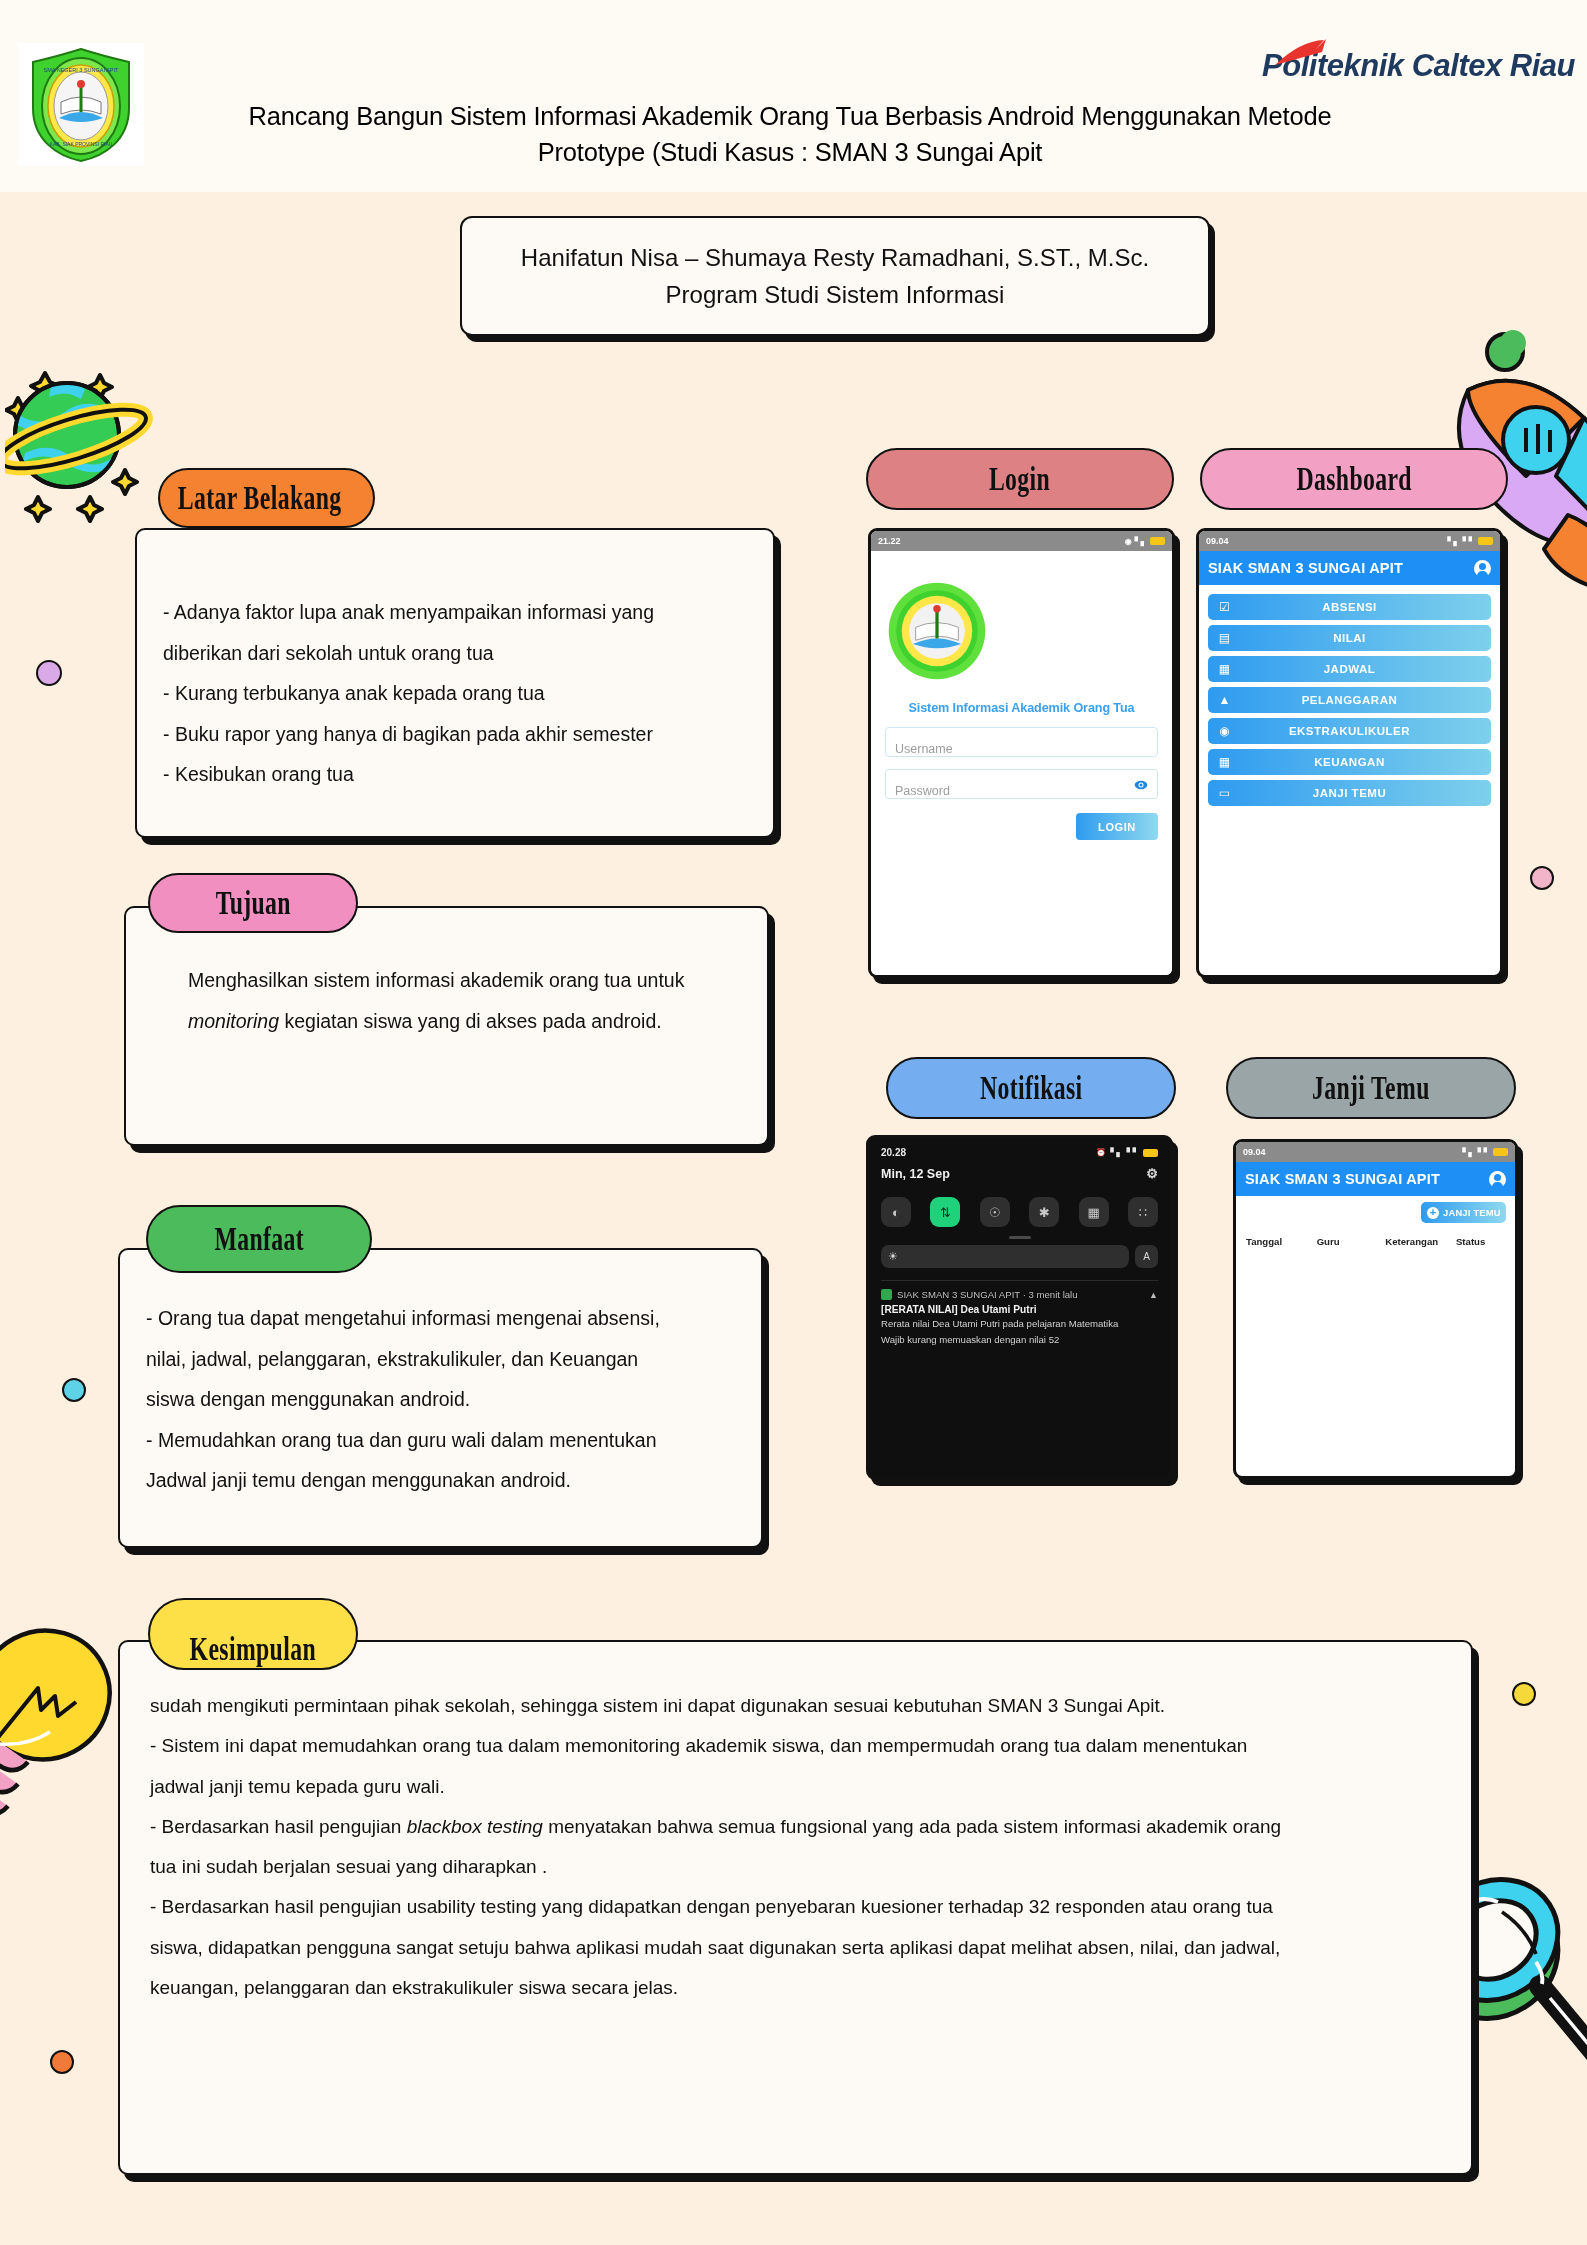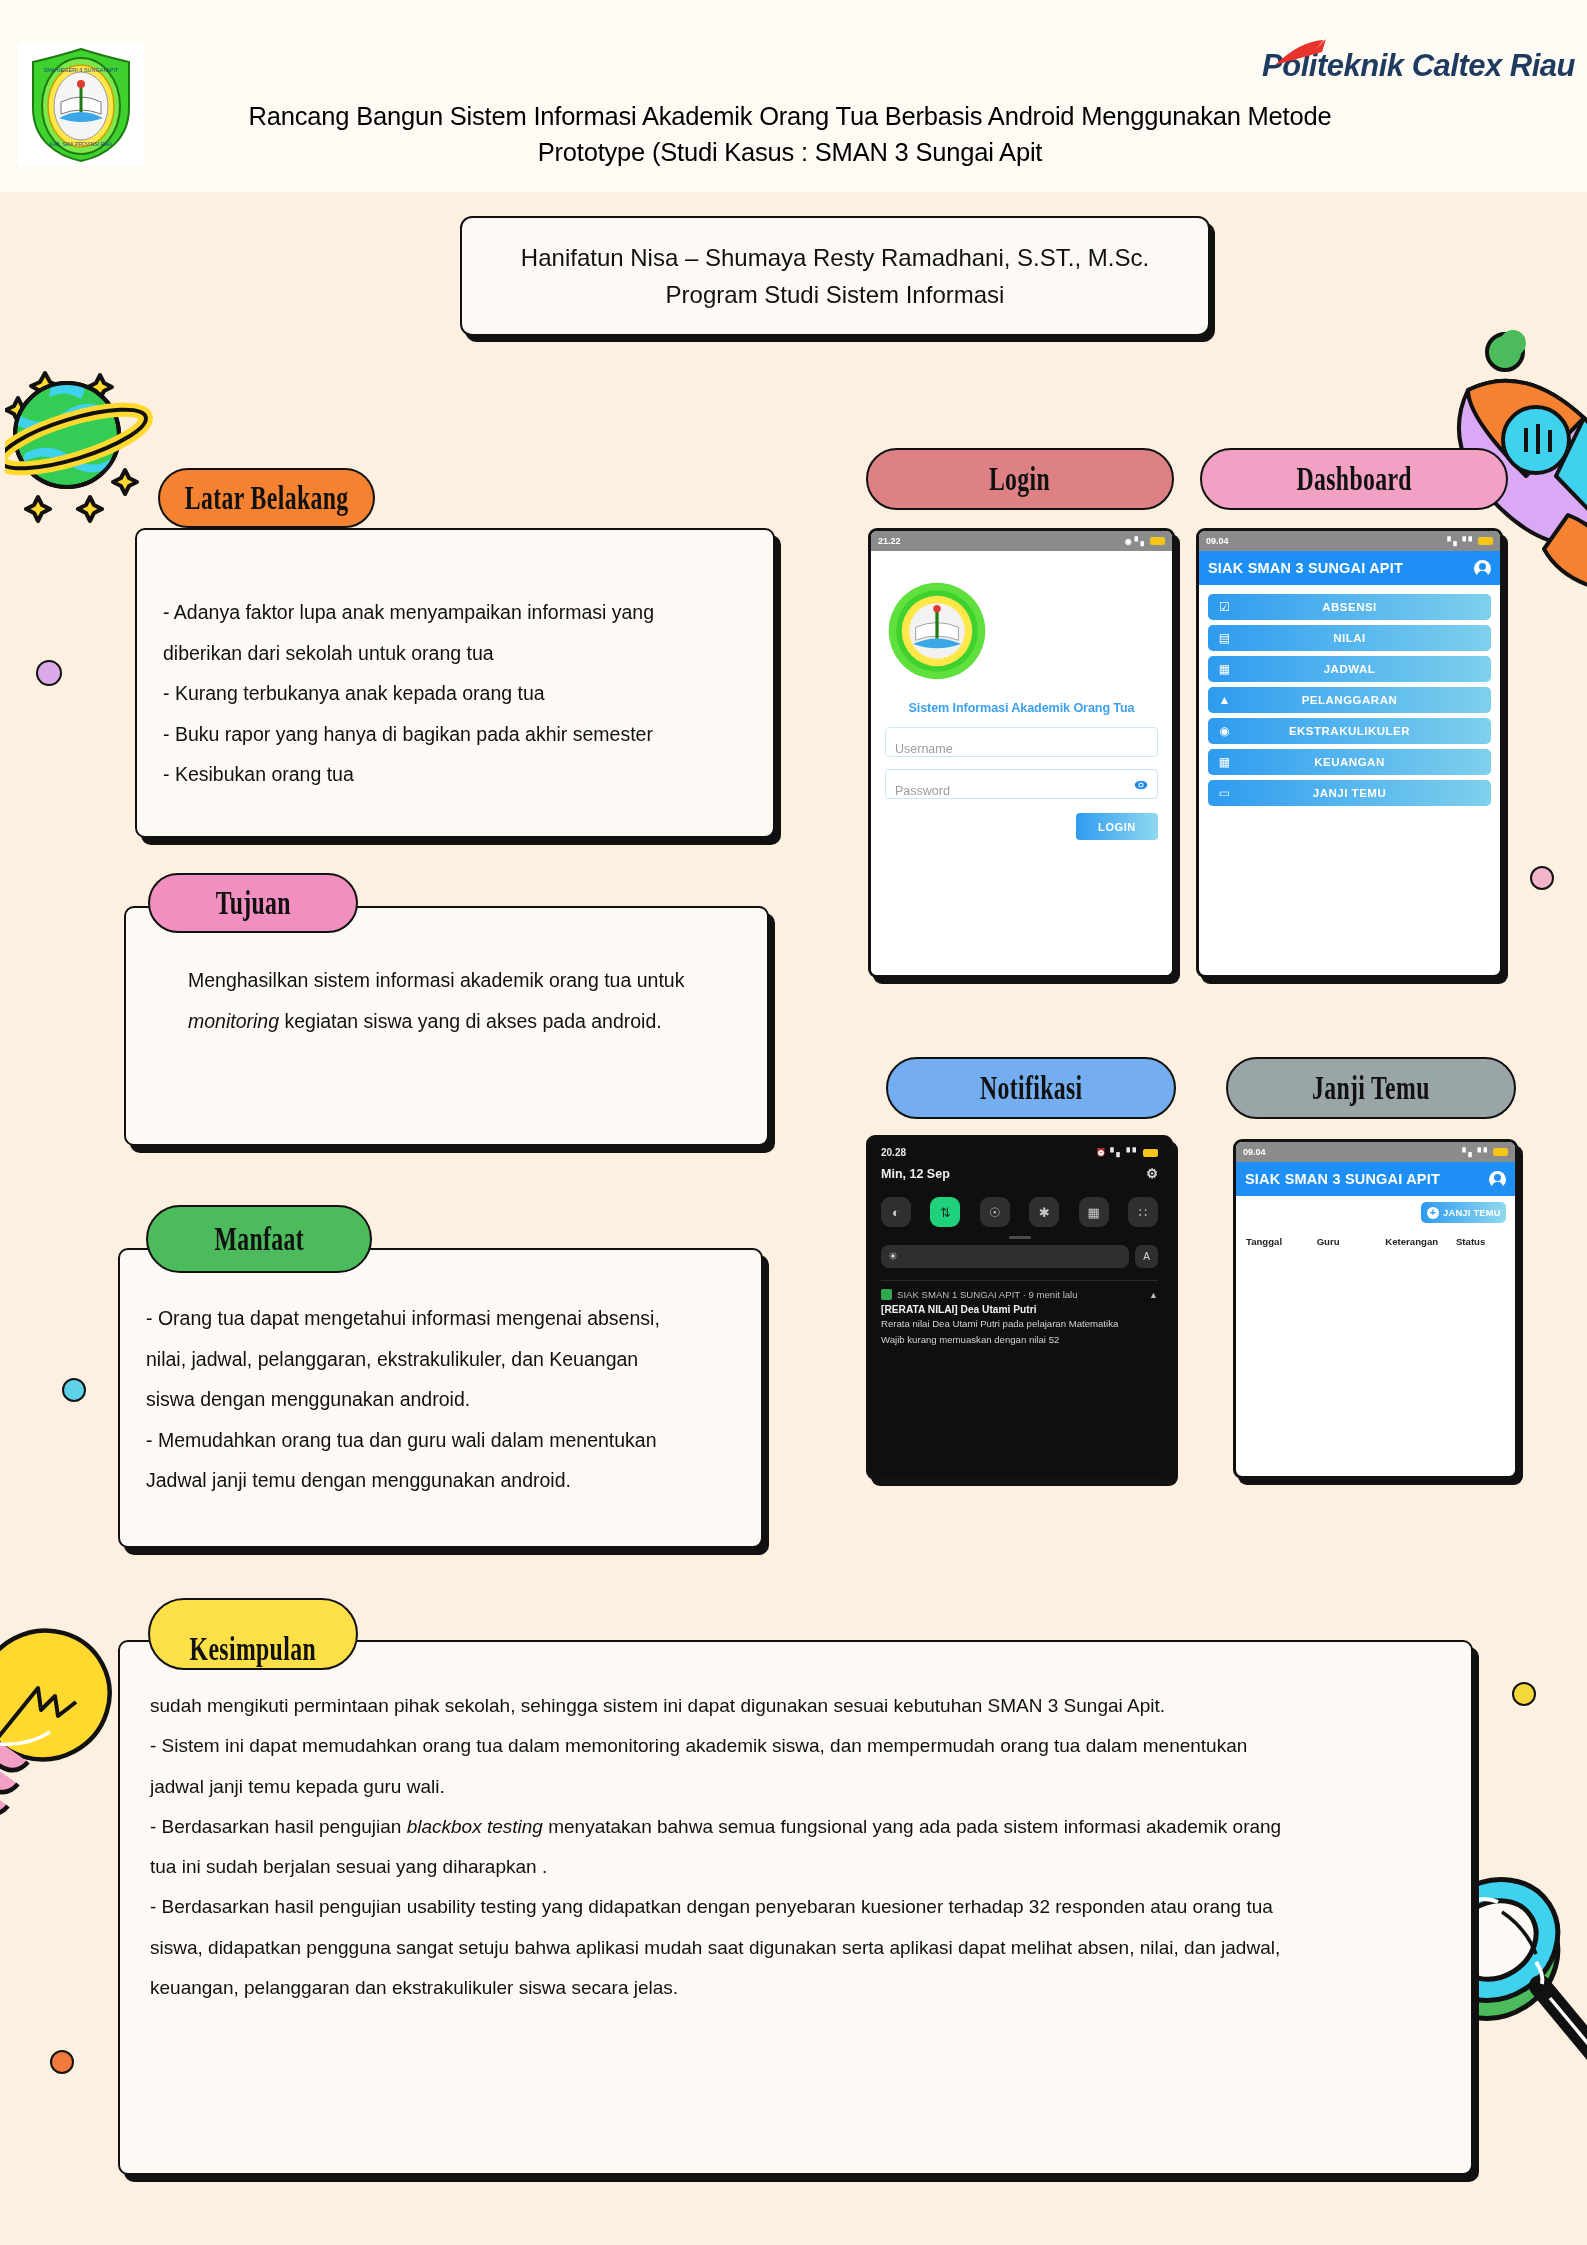--- a/index.html
+++ b/index.html
@@ -353,21 +353,21 @@
   <div class="title-block">
     <div class="title-line">Rancang Bangun Sistem Informasi Akademik Orang Tua Berbasis Android Menggunakan Metode</div>
     <div class="title-line">Prototype (Studi Kasus : SMAN 3 Sungai Apit</div>
   </div>
 
   <div class="author-box">
     <div class="author-line">Hanifatun Nisa – Shumaya Resty Ramadhani, S.ST., M.Sc.</div>
     <div class="author-line">Program Studi Sistem Informasi</div>
   </div>
 
-  <div class="pill" style="left:158px;top:468px;width:217px;height:60px;background:#f58231;">
+  <div class="pill" style="left:158px;top:468px;width:217px;height:60px;background:#f58231;justify-content:flex-end;">
     <span class="pill-label">Latar Belakang</span>
   </div>
   <div class="card" style="left:135px;top:528px;width:640px;height:310px;">
     <div class="card-body top-pad">
       <p>- Adanya faktor lupa anak menyampaikan informasi yang</p>
       <p>diberikan dari sekolah untuk orang tua</p>
       <p>- Kurang terbukanya anak kepada orang tua</p>
       <p>- Buku rapor yang hanya di bagikan pada akhir semester</p>
       <p>- Kesibukan orang tua</p>
     </div>
@@ -526,21 +526,21 @@
     </div>
     <div class="grabber"></div>
     <div class="bright-row">
       <div class="bright-bar">☀</div>
       <div class="bright-btn">A</div>
     </div>
     <div class="notif-divider"></div>
     <div class="notif-card">
       <div class="notif-head">
         <span class="notif-app-ico"></span>
-        <span>SIAK SMAN 1 SUNGAI APIT · 9 menit lalu</span>
+        <span>SIAK SMAN 3 SUNGAI APIT · 3 menit lalu</span>
         <span class="notif-chevron">▲</span>
       </div>
       <div class="notif-title">[RERATA NILAI] Dea Utami Putri</div>
       <div class="notif-text">Rerata nilai Dea Utami Putri pada pelajaran Matematika</div>
       <div class="notif-text">Wajib kurang memuaskan dengan nilai 52</div>
     </div>
   </div>
 
   <div class="pill" style="left:1226px;top:1057px;width:290px;height:62px;background:#9aa5a8;">
     <span class="pill-label">Janji Temu</span>

